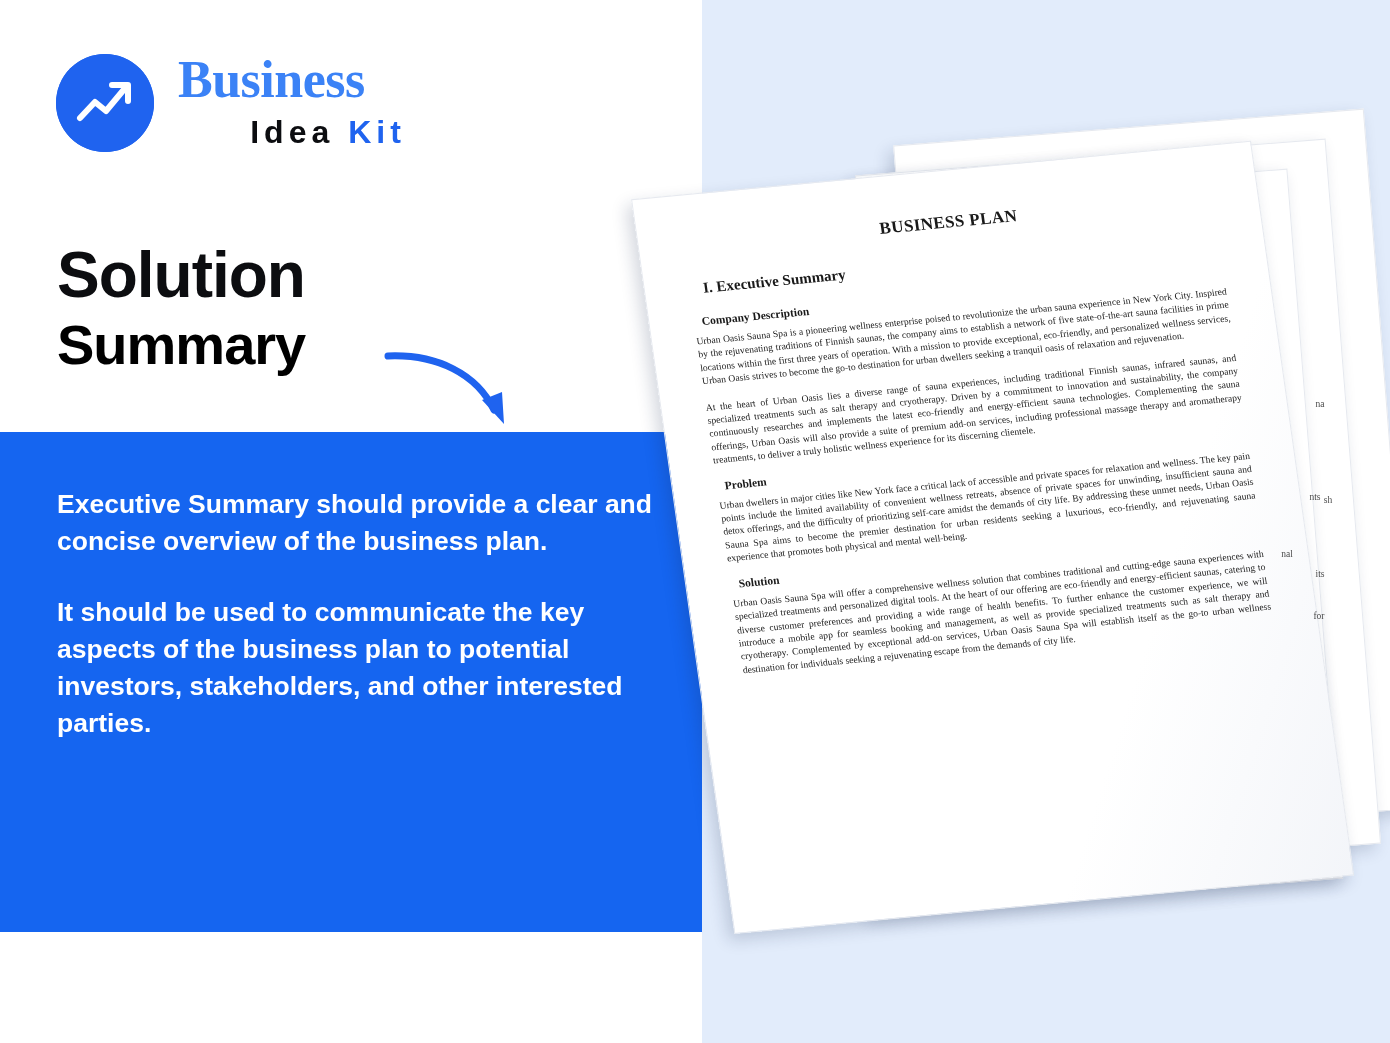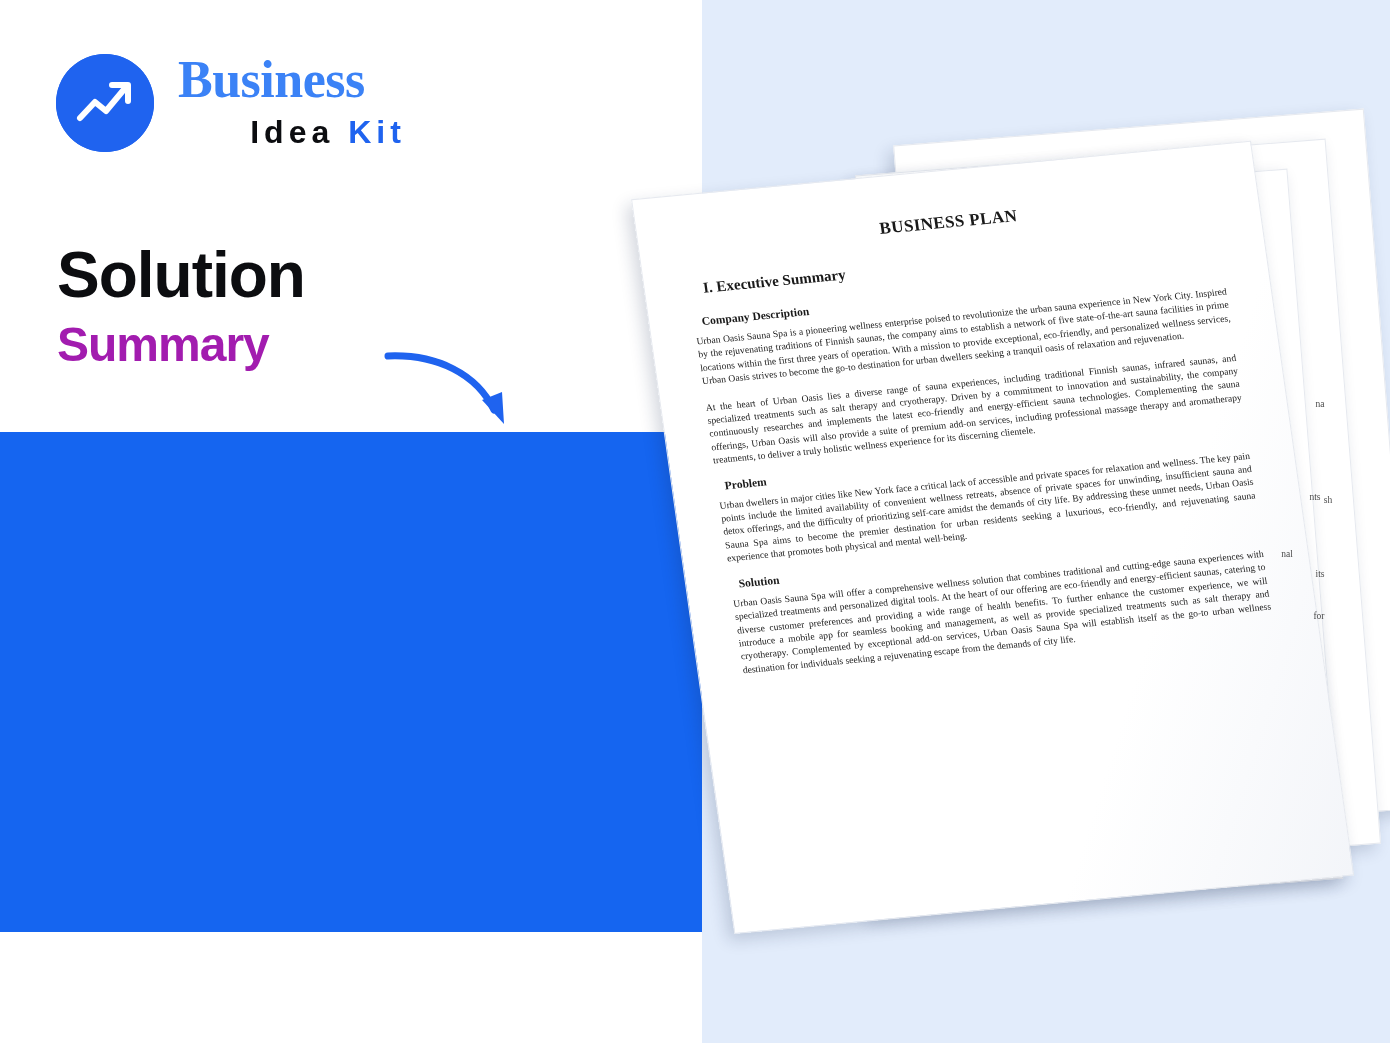--- a/index.html
+++ b/index.html
@@ -103,23 +103,23 @@
     width: 600px;
   }
   .headline .l1 {
     font-size: 64px;
     font-weight: 700;
     color: #0c0d10;
     line-height: 70px;
     letter-spacing: -1px;
   }
   .headline .l2 {
-    font-size: 48px;
-    font-weight: 700;
-    color: #a21caf;
+    font-size: 56px;
+    font-weight: 700;
+    color: #000000;
     line-height: 70px;
     letter-spacing: -1px;
   }
   .arrow {
     position: absolute;
     left: 382px;
     top: 348px;
     width: 140px;
     height: 90px;
   }
@@ -266,20 +266,24 @@
     <div class="l2">Summary</div>
   </div>
 
   <div class="arrow">
     <svg width="140" height="90" viewBox="0 0 140 90" aria-hidden="true">
       <path d="M6 8 C 55 6, 95 26, 112 62" fill="none" stroke="#1f63ef" stroke-width="7" stroke-linecap="round"></path>
       <polygon points="100,52 122,76 120,44" fill="#1f63ef"></polygon>
     </svg>
   </div>
 
+  <div class="band-text">
+    <p>Executive Summary should provide a clear and concise overview of the business plan.</p>
+    <p>It should be used to communicate the key aspects of the business plan to potential investors, stakeholders, and other interested parties.</p>
+  </div>
 
   <div class="docs">
 
     <div class="sheet sheet-back3"></div>
     <div class="sheet sheet-back2"></div>
     <div class="sheet sheet-back1"></div>
 
     <div class="sheet sheet-front">
       <div class="sheet-inner">
         <div class="doc-title">BUSINESS PLAN</div>

